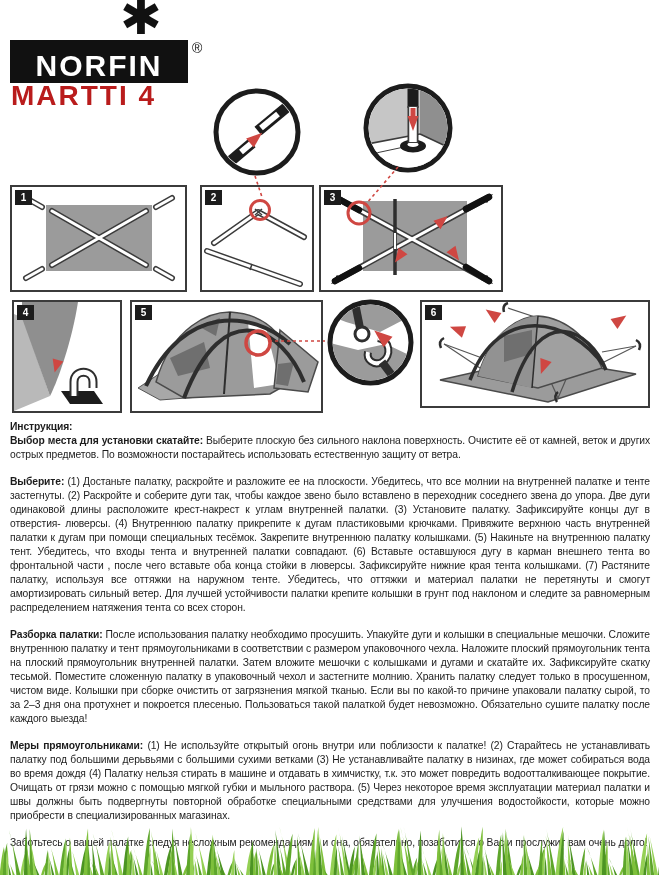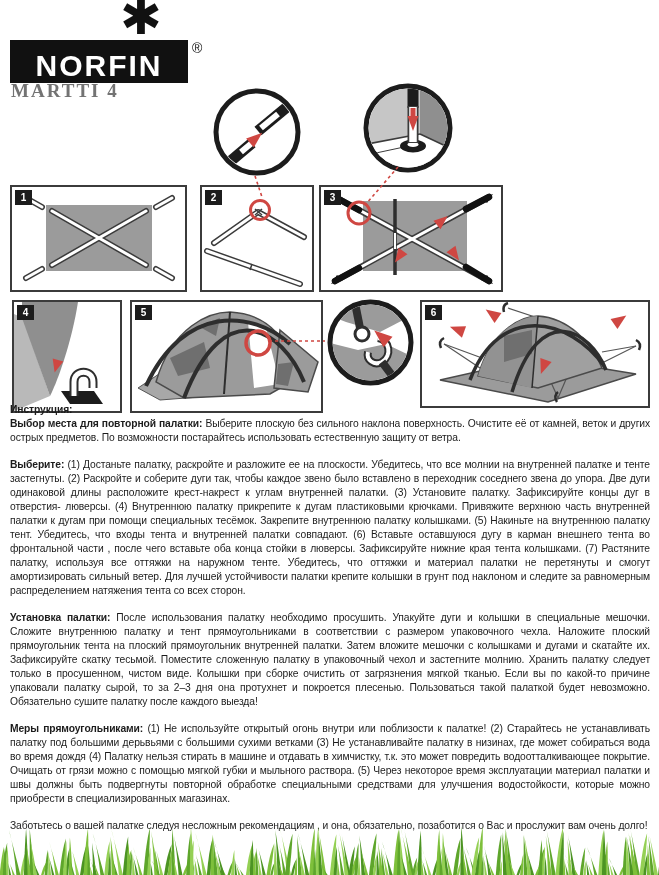--- a/index.html
+++ b/index.html
@@ -5,32 +5,32 @@
   html,body{margin:0;padding:0;background:#fff;}
   .page{position:relative;width:659px;height:875px;background:#fff;overflow:hidden;
         font-family:"Liberation Sans",sans-serif;color:#1c1c1c;}
   
   .logo-asterisk{position:absolute;left:120px;top:-8px;font-size:50px;line-height:1;color:#111;
                  font-family:"DejaVu Sans",sans-serif;}
   .logo-box{position:absolute;left:10px;top:40px;width:178px;height:43px;background:#111;
             display:flex;align-items:flex-end;justify-content:center;}
   .logo-text{color:#fff;font-weight:bold;font-size:30px;letter-spacing:2px;}
   .reg-mark{position:absolute;left:192px;top:40px;font-size:14px;color:#111;}
-  .model-name{position:absolute;left:11px;top:80px;font-size:19px;font-weight:bold;
-              color:#737373;letter-spacing:2px;font-family:Liberation Serif, serif;}
+  .model-name{position:absolute;left:11px;top:80px;font-size:28px;font-weight:bold;
+              color:#b91c1c;letter-spacing:2px;}
   
   .step-box{position:absolute;border:2px solid #3b3b3b;background:#fff;box-sizing:border-box;}
   .step-badge{position:absolute;top:3px;left:3px;width:17px;height:15px;background:#1c1c1c;
               color:#fff;font-size:10px;font-weight:bold;display:flex;align-items:center;
               justify-content:center;z-index:2;}
   .callout{position:absolute;}
   .overlay{position:absolute;left:0;top:0;pointer-events:none;}
   svg{display:block;}
   
-  .instructions{position:absolute;left:10px;top:403px;width:640px;font-size:10.3px;
+  .instructions{position:absolute;left:10px;top:420px;width:640px;font-size:10.3px;
                 line-height:14px;text-align:justify;letter-spacing:-0.1px;}
   .instructions p{margin:0 0 13px 0;}
   .instructions p.tight{margin:0;}
   .instructions b{font-weight:bold;}
   .closing{margin-top:2px;}
   
   .grass-wrap{position:absolute;left:0;top:819px;width:659px;height:56px;}
 </style>
 </head>
 <body>
@@ -270,29 +270,29 @@
     <g stroke="#cf4742" stroke-width="1.6" stroke-dasharray="3,3" fill="none">
       <path d="M255,176 L262,197"></path>
       <path d="M398,167 L366,204"></path>
       <path d="M269,341 L325,341"></path>
     </g>
   </svg>
 
   <div class="instructions">
     <p class="tight"><b>Инструкция:</b></p>
     <p>
-      <b>Выбор места для повторной палатки:</b>
+      <b>Выбор места для установки скатайте:</b>
       <span>Выберите плоскую без сильного наклона поверхность. Очистите её от камней, веток и других острых предметов. По возможности постарайтесь использовать естественную защиту от ветра.</span>
     </p>
     <p>
       <b>Выберите:</b>
       <span>(1) Достаньте палатку, раскройте и разложите ее на плоскости. Убедитесь, что все молнии на внутренней палатке и тенте застегнуты. (2) Раскройте и соберите дуги так, чтобы каждое звено было вставлено в переходник соседнего звена до упора. Две дуги одинаковой длины расположите крест-накрест к углам внутренней палатки. (3) Установите палатку. Зафиксируйте концы дуг в отверстия- люверсы. (4) Внутреннюю палатку прикрепите к дугам пластиковыми крючками. Привяжите верхнюю часть внутренней палатки к дугам при помощи специальных тесёмок. Закрепите внутреннюю палатку колышками. (5) Накиньте на внутреннюю палатку тент. Убедитесь, что входы тента и внутренней палатки совпадают. (6) Вставьте оставшуюся дугу в карман внешнего тента во фронтальной части , после чего вставьте оба конца стойки в люверсы. Зафиксируйте нижние края тента колышками. (7) Растяните палатку, используя все оттяжки на наружном тенте. Убедитесь, что оттяжки и материал палатки не перетянуты и смогут амортизировать сильный ветер. Для лучшей устойчивости палатки крепите колышки в грунт под наклоном и следите за равномерным распределением натяжения тента со всех сторон.</span>
     </p>
     <p>
-      <b>Установка палатки:</b>
+      <b>Разборка палатки:</b>
       <span>После использования палатку необходимо просушить. Упакуйте дуги и колышки в специальные мешочки. Сложите внутреннюю палатку и тент прямоугольниками в соответствии с размером упаковочного чехла. Наложите плоский прямоугольник тента на плоский прямоугольник внутренней палатки. Затем вложите мешочки с колышками и дугами и скатайте их. Зафиксируйте скатку тесьмой. Поместите сложенную палатку в упаковочный чехол и застегните молнию. Хранить палатку следует только в просушенном, чистом виде. Колышки при сборке очистить от загрязнения мягкой тканью. Если вы по какой-то причине упаковали палатку сырой, то за 2–3 дня она протухнет и покроется плесенью. Пользоваться такой палаткой будет невозможно. Обязательно сушите палатку после каждого выезда!</span>
     </p>
     <p>
       <b>Меры прямоугольниками:</b>
       <span>(1) Не используйте открытый огонь внутри или поблизости к палатке! (2) Старайтесь не устанавливать палатку под большими дерьвьями с большими сухими ветками (3) Не устанавливайте палатку в низинах, где может собираться вода во время дождя (4) Палатку нельзя стирать в машине и отдавать в химчистку, т.к. это может повредить водоотталкивающее покрытие. Очищать от грязи можно с помощью мягкой губки и мыльного раствора. (5) Через некоторое время эксплуатации материал палатки и швы должны быть подвергнуты повторной обработке специальными средствами для улучшения водостойкости, которые можно приобрести в специализированных магазинах.</span>
     </p>
     <p class="closing">Заботьтесь о вашей палатке следуя несложным рекомендациям , и она, обязательно, позаботится о Вас и прослужит вам очень долго!</p>
   </div>
 
   <div class="grass-wrap">

